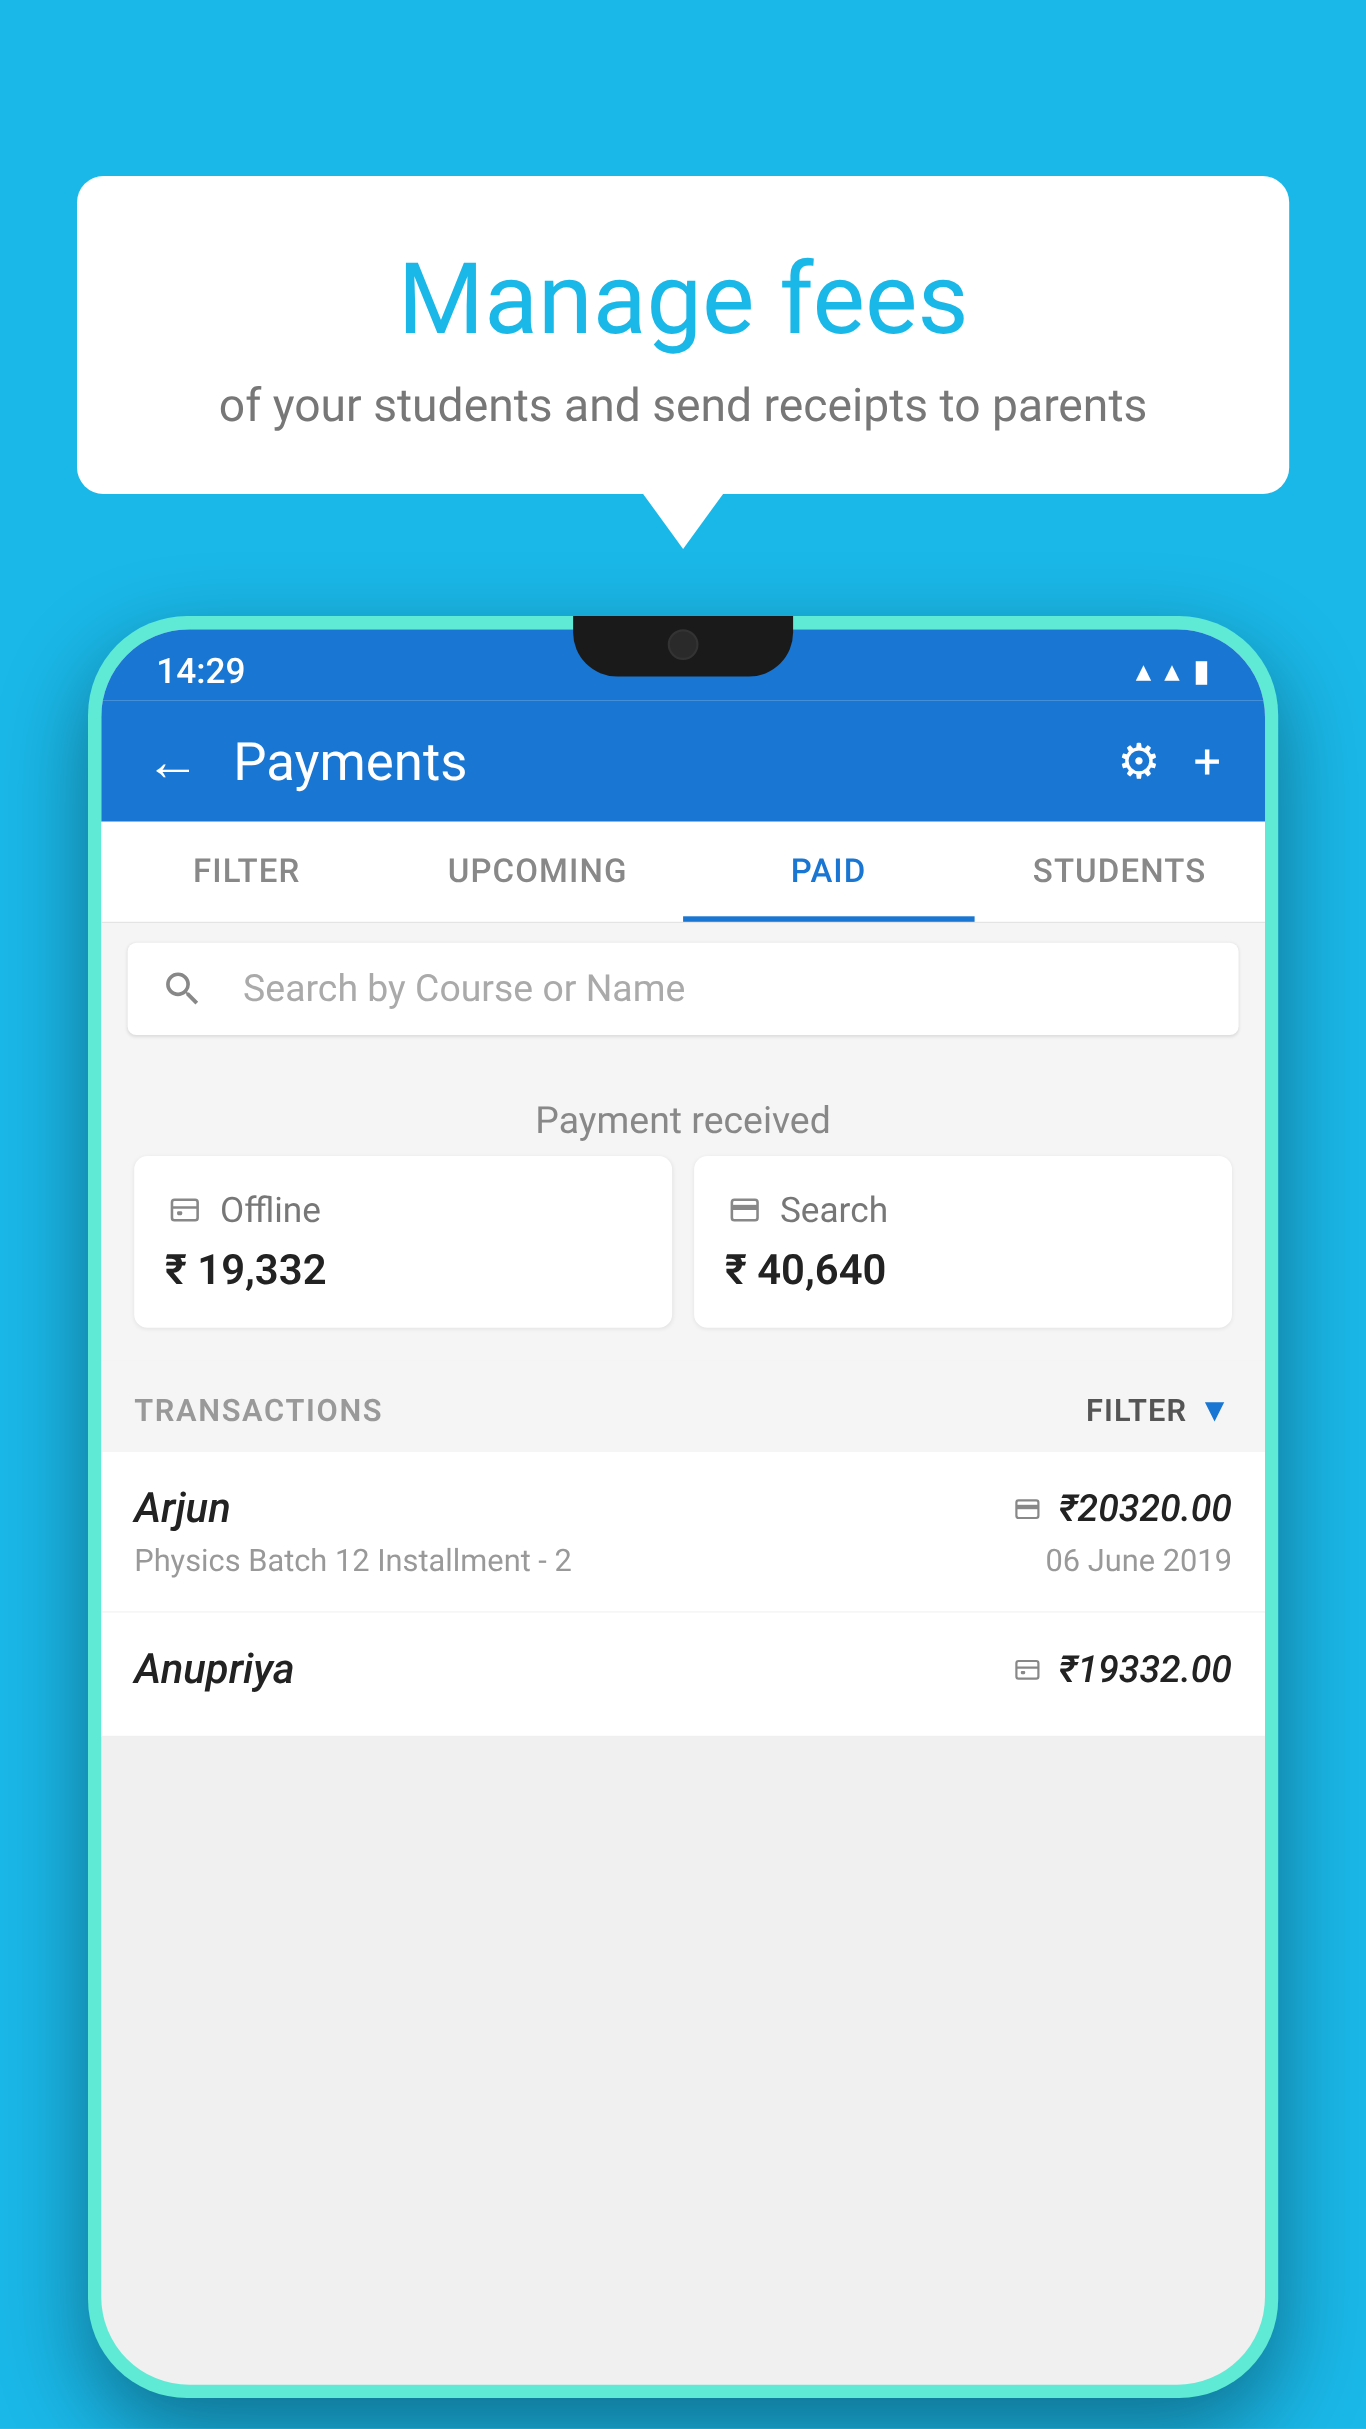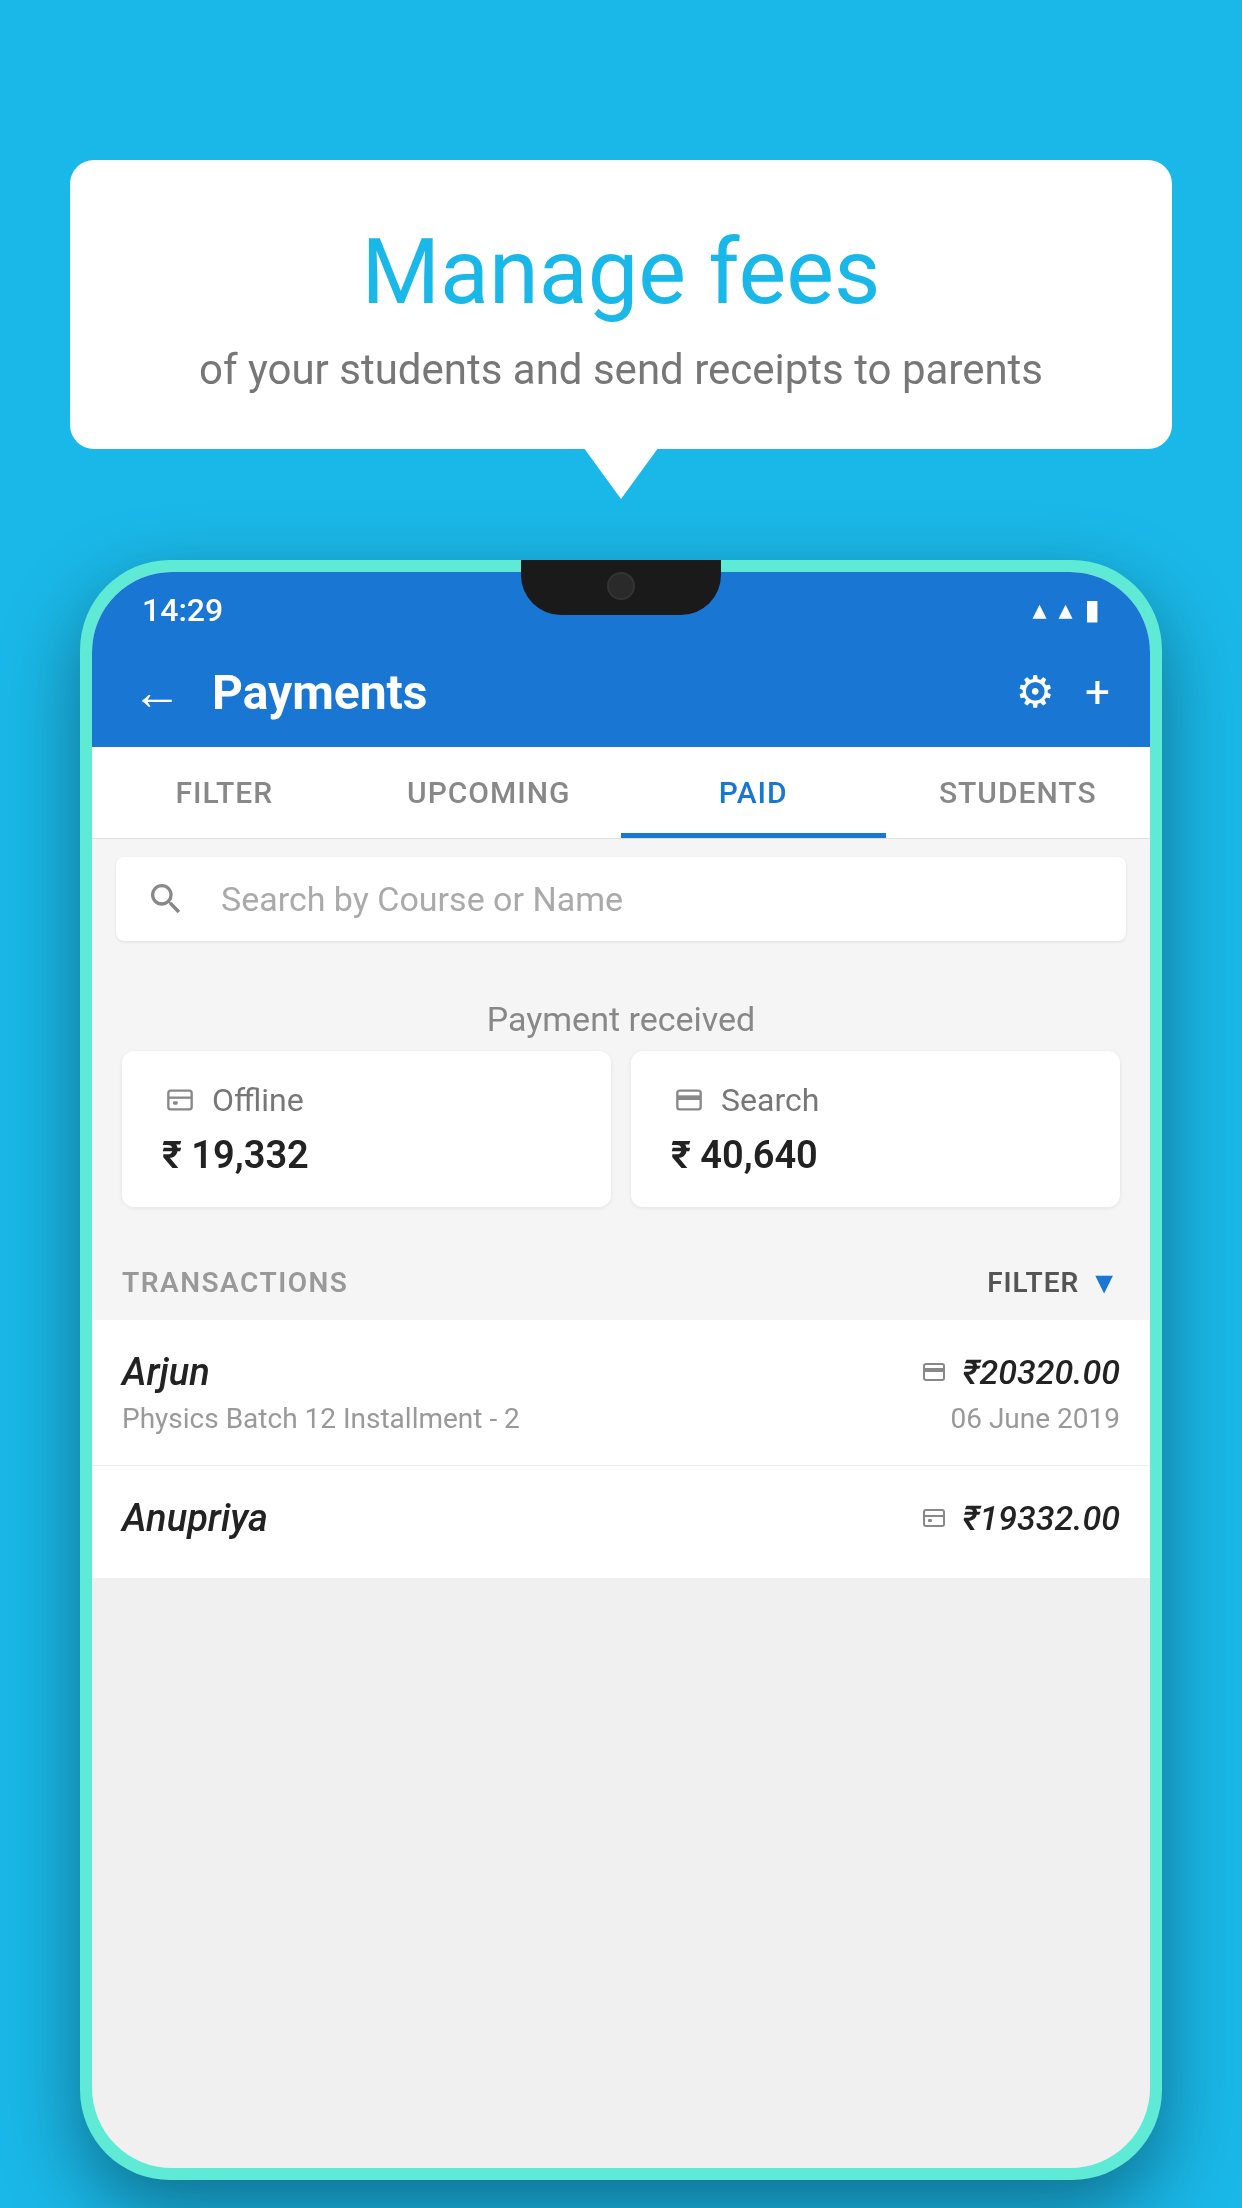--- a/index.html
+++ b/index.html
@@ -155,21 +155,21 @@
 
     .back-arrow {
       color: white;
       font-size: 50px;
       cursor: pointer;
     }
 
     .app-bar-title {
       color: white;
       font-size: 48px;
-      font-weight: 700;
+      font-weight: 400;
       flex: 1;
     }
 
     .app-bar-actions {
       display: flex;
       gap: 30px;
       align-items: center;
     }
 
     .app-bar-actions span {
@@ -260,21 +260,21 @@
 
     .payment-cards {
       display: flex;
       gap: 20px;
     }
 
     .payment-card {
       flex: 1;
       background: white;
       border-radius: 12px;
-      padding: 30px 40px;
+      padding: 30px 28px;
       text-align: left;
       box-shadow: 0 1px 4px rgba(0,0,0,0.08);
     }
 
     .payment-card-header {
       display: flex;
       align-items: center;
       gap: 14px;
       color: #777;
       font-size: 32px;

